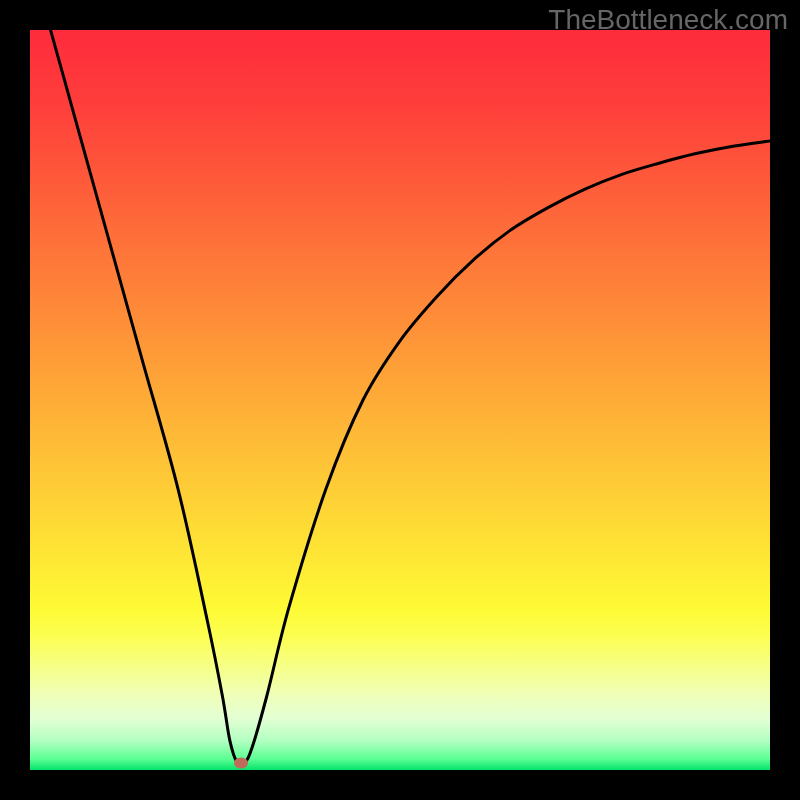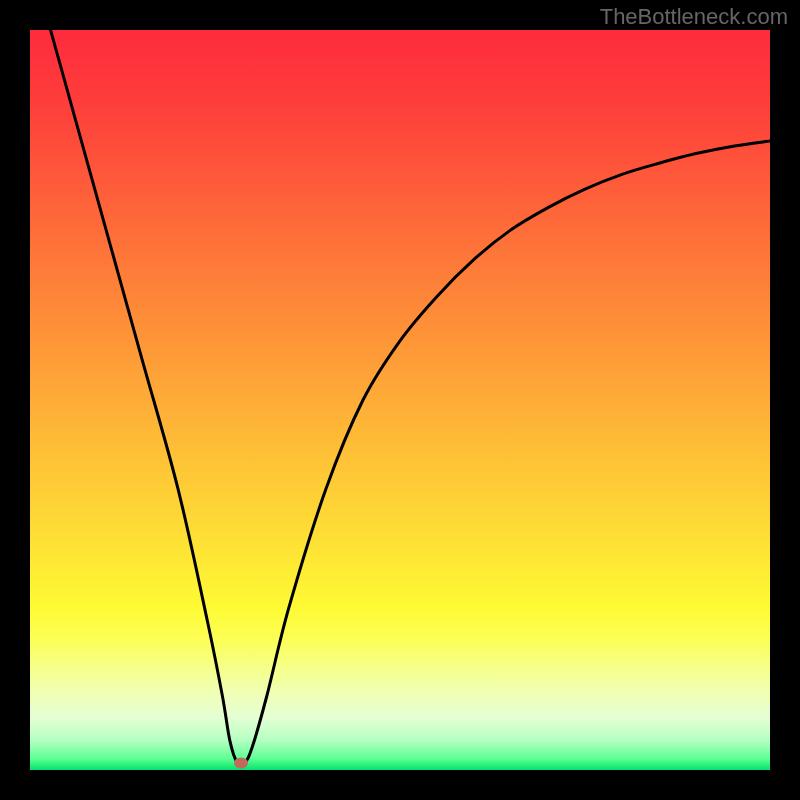--- a/index.html
+++ b/index.html
@@ -9,21 +9,21 @@
     height: 800px;
     background: #000;
     position: relative;
     font-family: Arial, Helvetica, sans-serif;
   }
   .watermark {
     position: absolute;
     top: 4px;
     right: 12px;
     color: #666;
-    font-size: 22px;
+    font-size: 28px;
     font-weight: 400;
     z-index: 10;
   }
   .plot-area {
     position: absolute;
     left: 30px;
     top: 30px;
     width: 740px;
     height: 740px;
     overflow: hidden;

